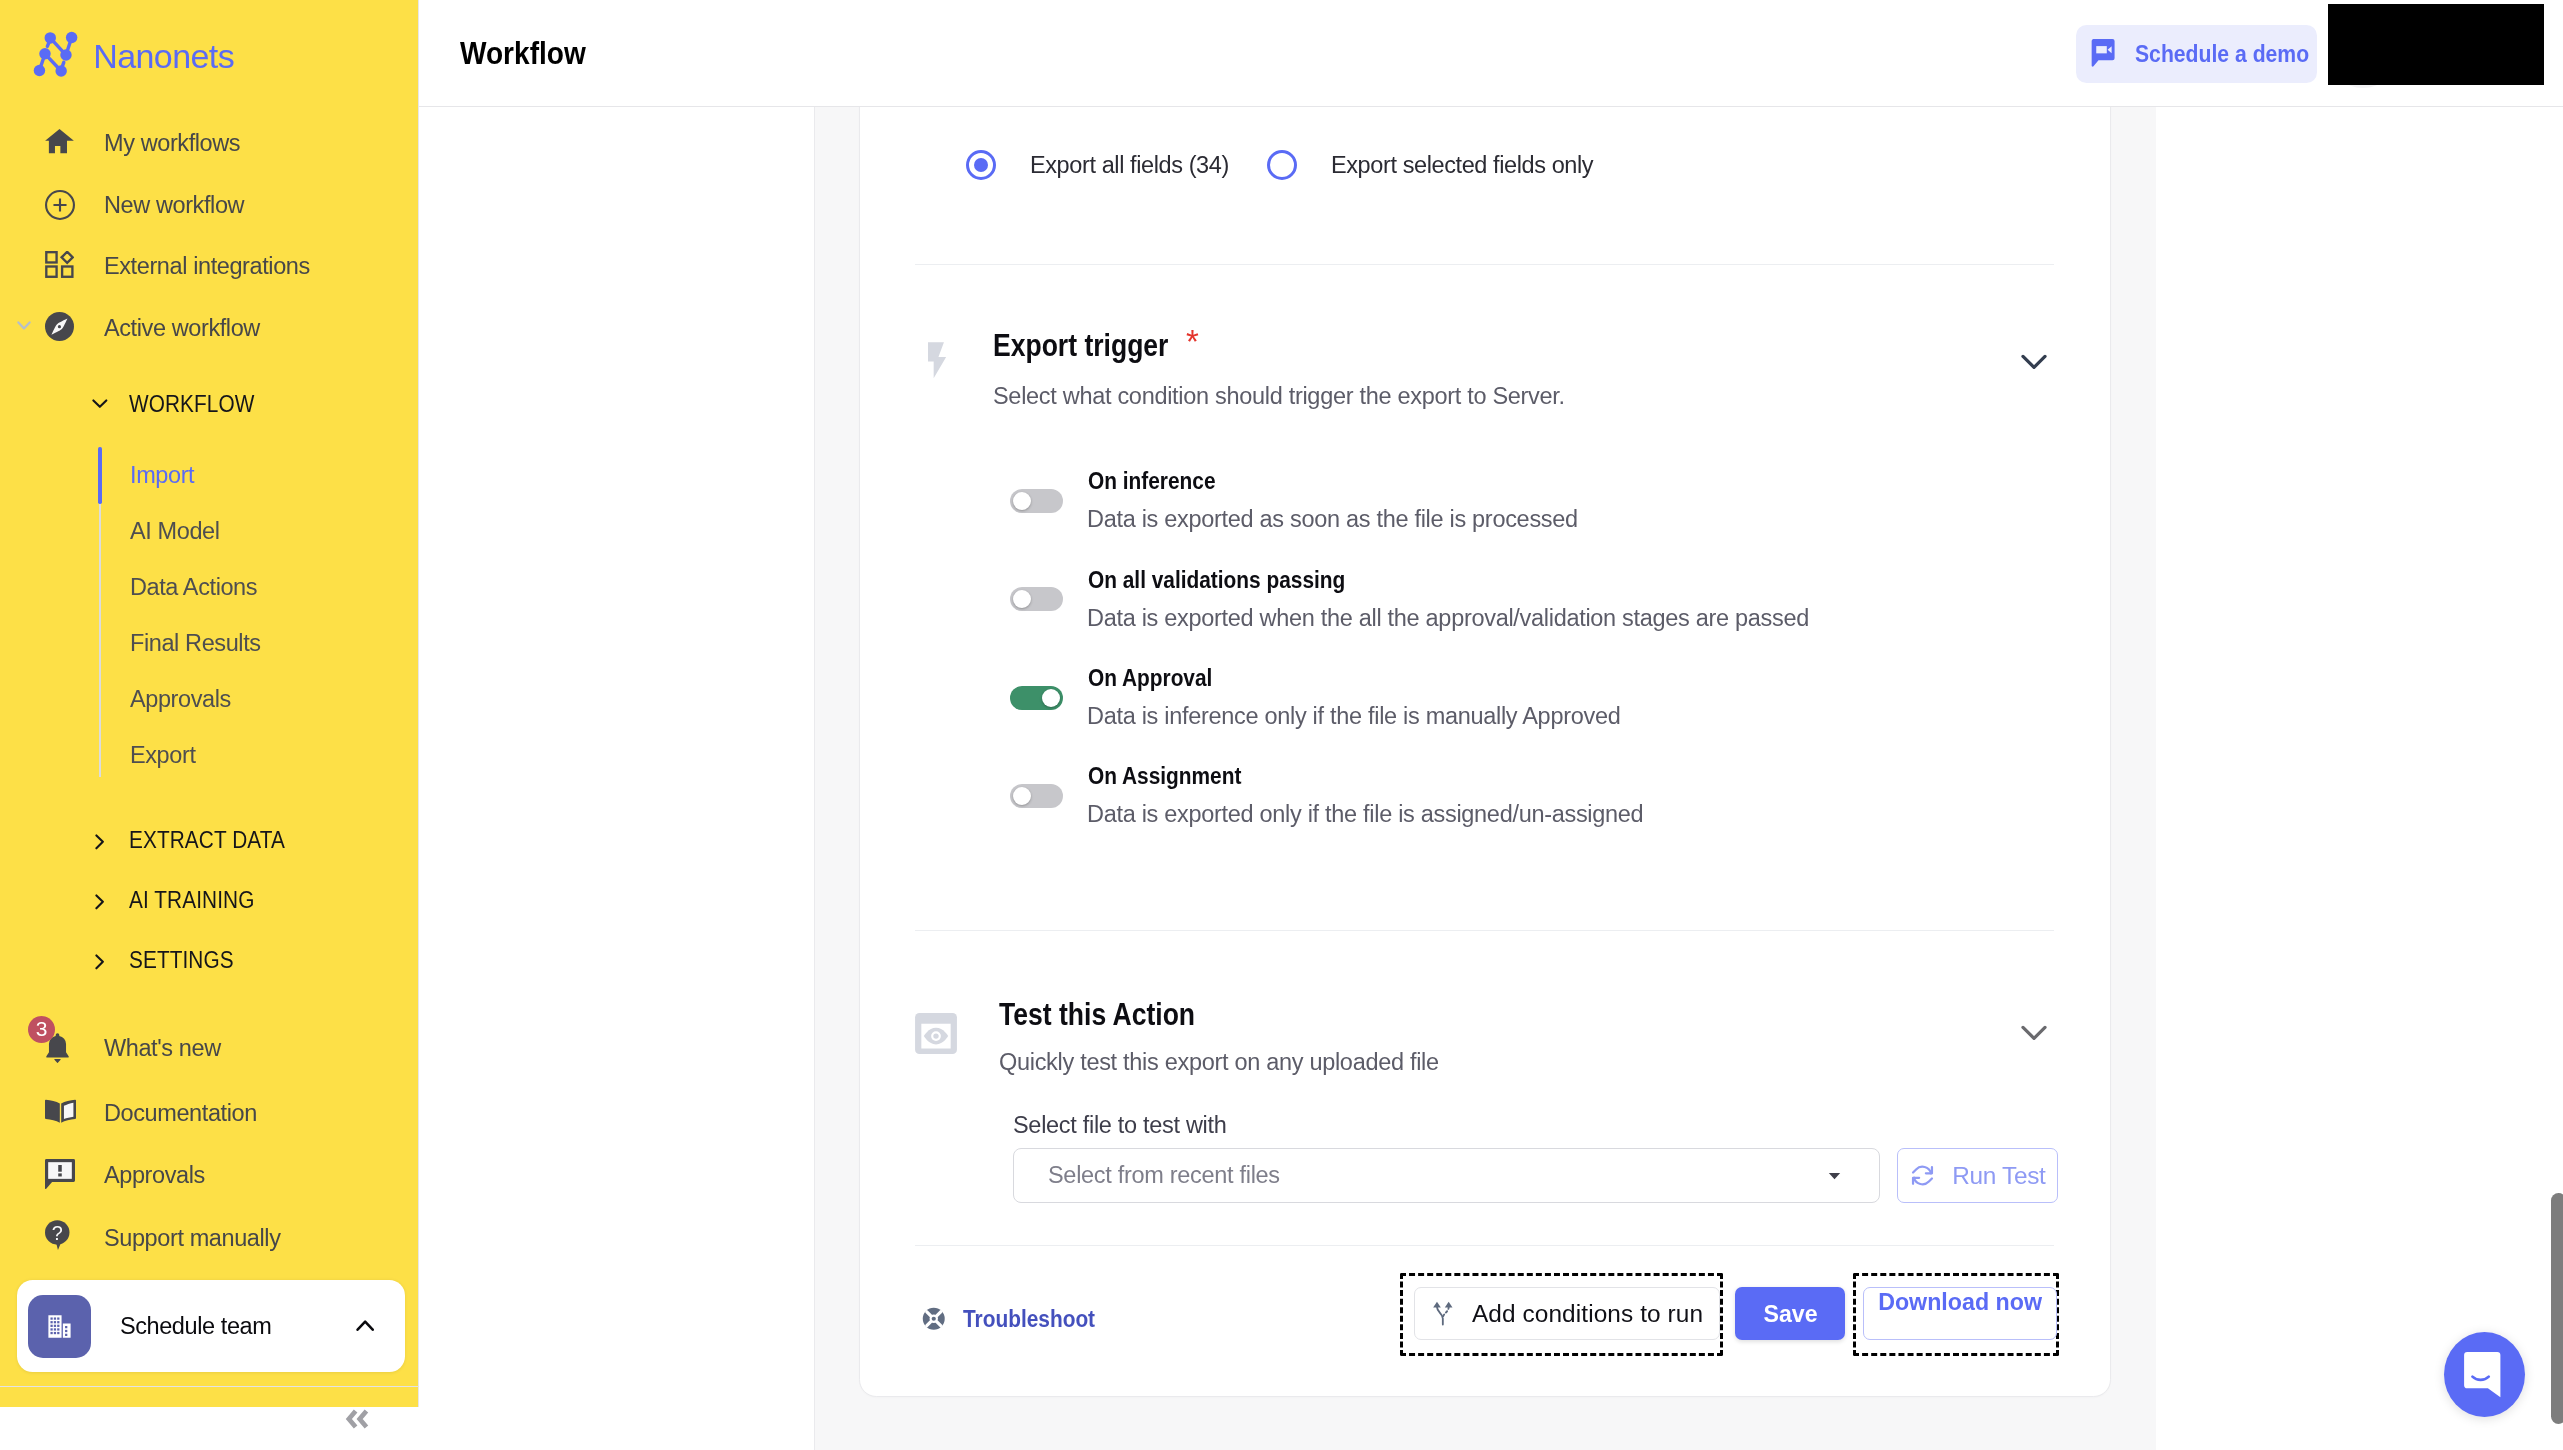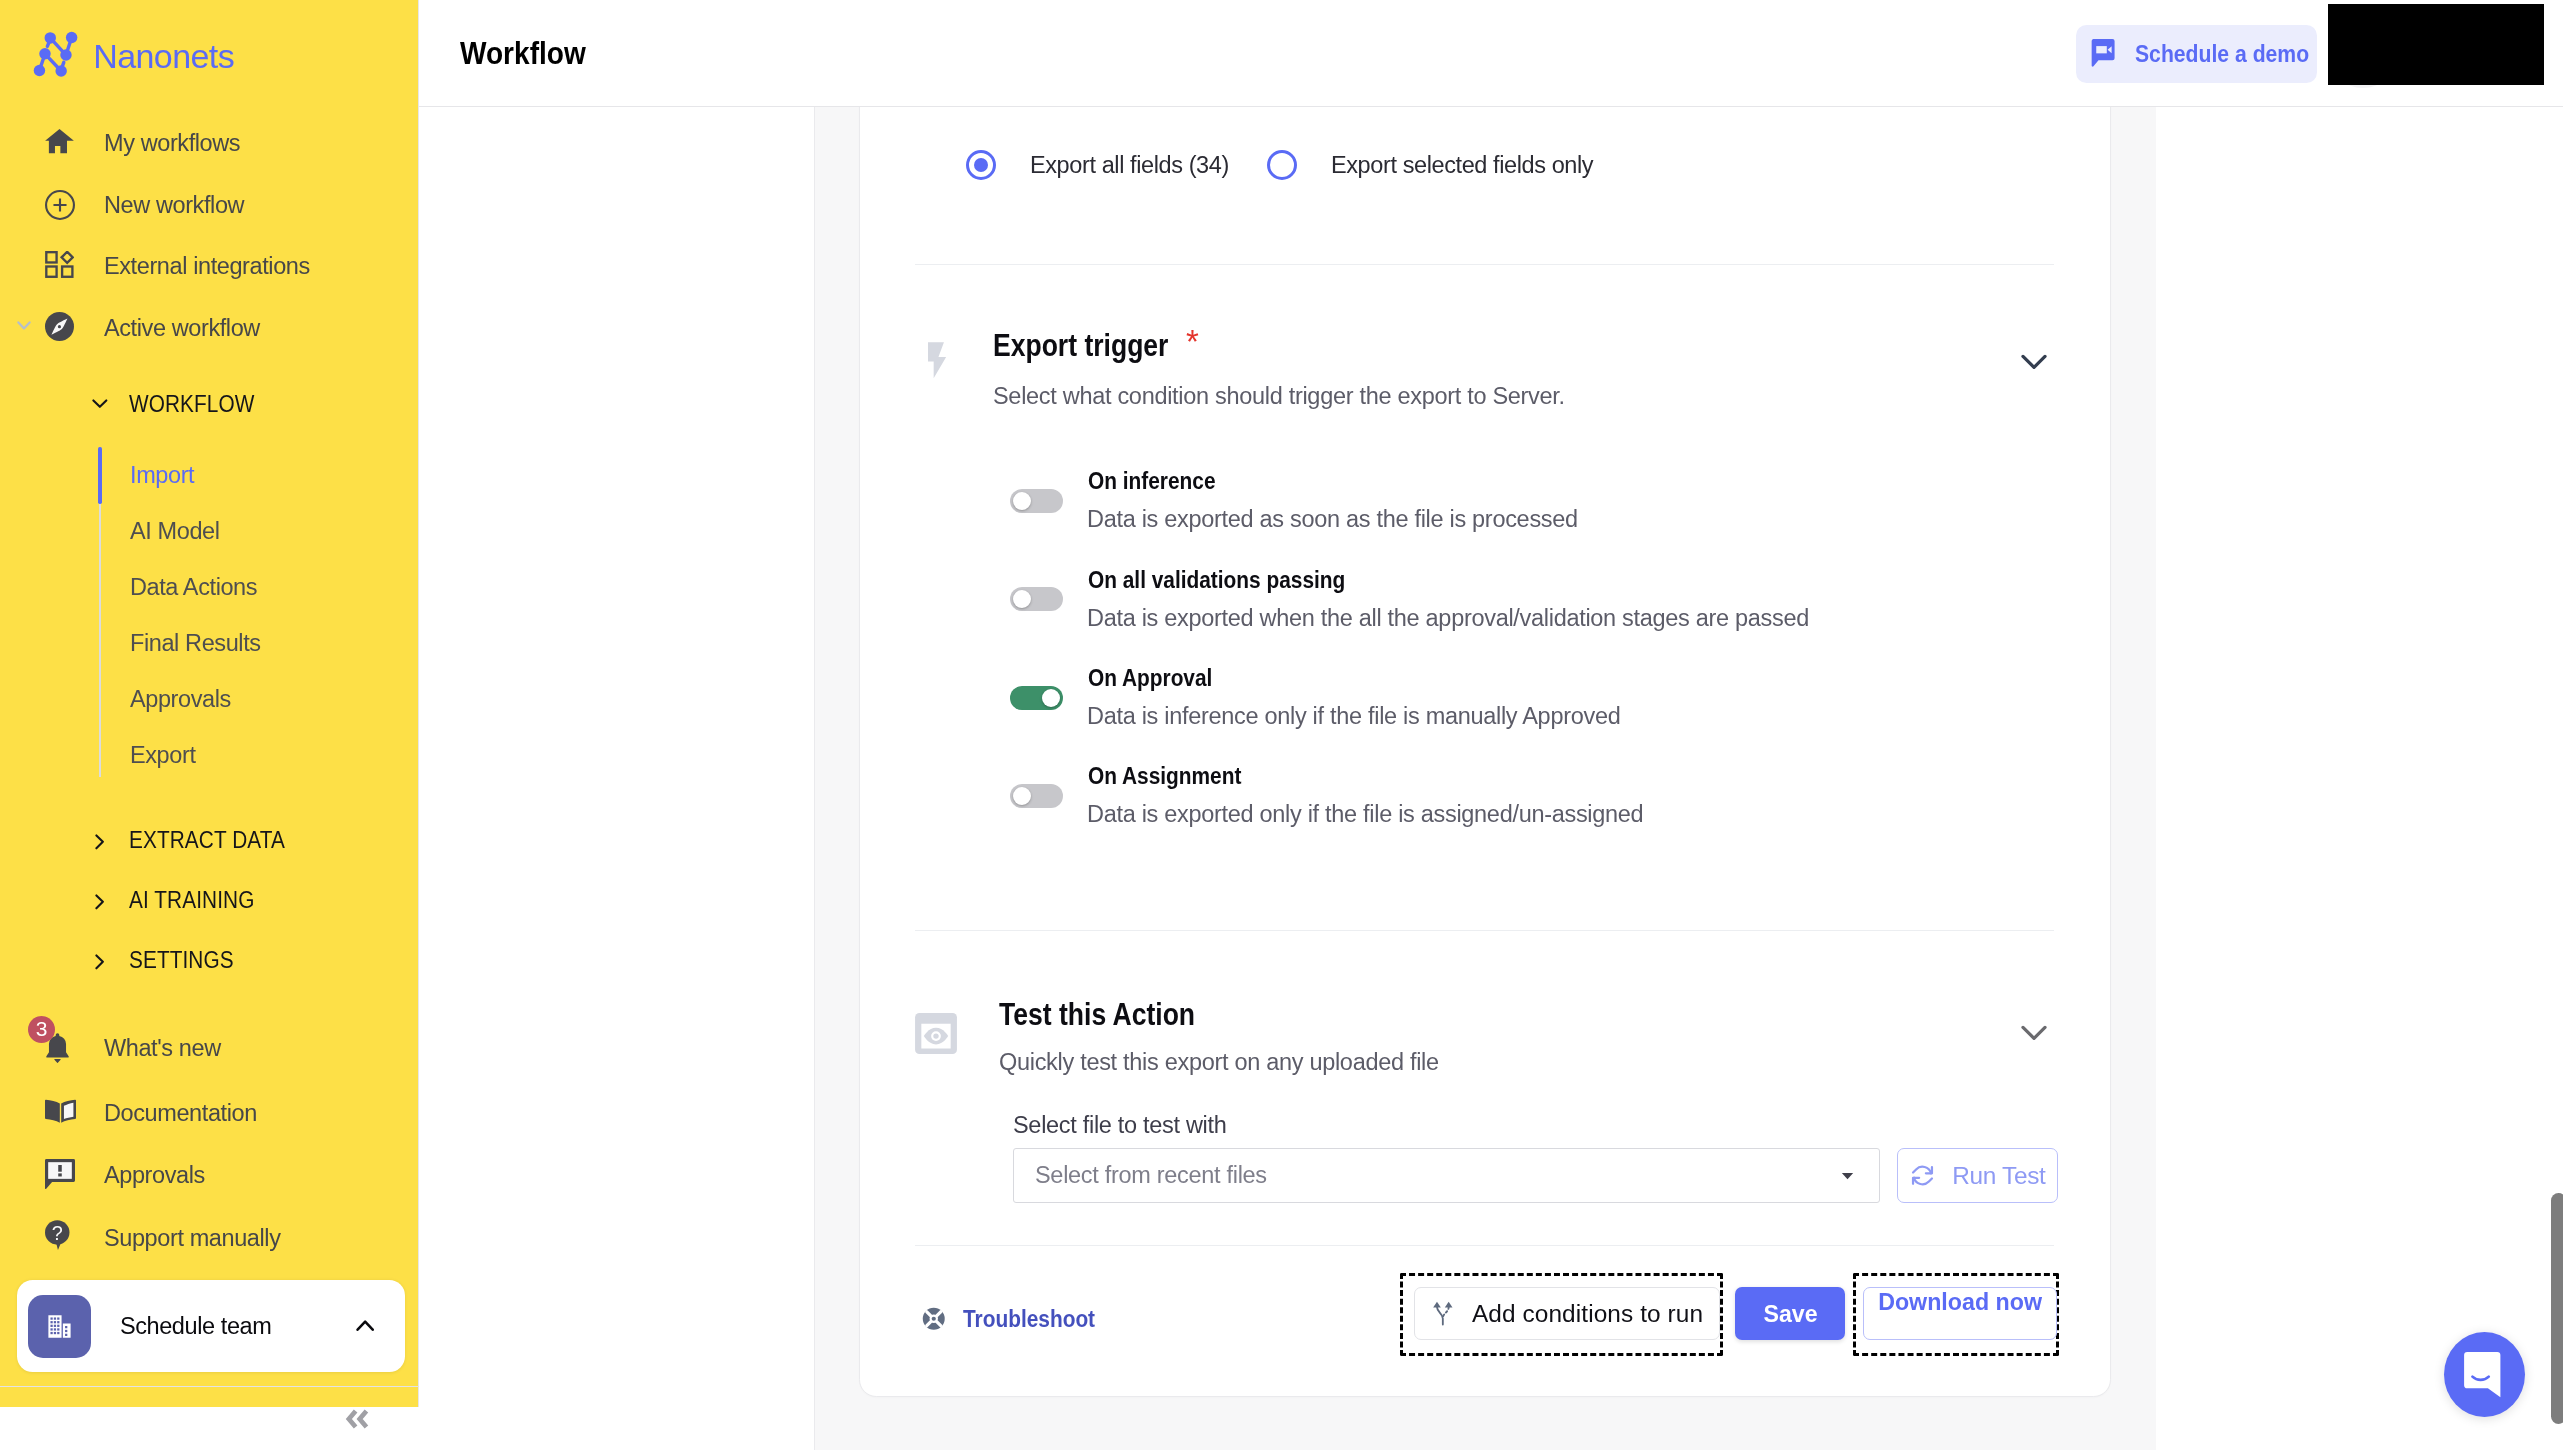--- a/index.html
+++ b/index.html
@@ -72,21 +72,21 @@
 .sec-caret{position:absolute;color:#333d4f;cursor:pointer}
 
 .tg{position:absolute;width:53px;height:24.4px;border-radius:12.2px;background:#c7c7cb;cursor:pointer}
 .tg .knob{position:absolute;width:18.3px;height:18.3px;border-radius:50%;background:#fff;top:3.1px;left:3.1px;box-shadow:0 0.9px 2.6px rgba(0,0,0,0.28)}
 .tg.on{background:#3d9069}
 .tg.on .knob{left:32px}
 .tg-name{position:absolute;font-size:24.4px;font-weight:700;color:#0d0d12;white-space:nowrap;transform:scaleX(0.855);transform-origin:left top}
 .tg-desc{position:absolute;font-size:23.5px;letter-spacing:-0.3px;color:#5c5c68;white-space:nowrap}
 
 .field-lbl{position:absolute;font-size:23.5px;letter-spacing:-0.3px;color:#3d3d4a;white-space:nowrap}
-.select{position:absolute;left:153px;width:867px;height:55px;border:0.9px solid #d8d9de;border-radius:3px;display:flex;align-items:center;padding:0 21px;cursor:pointer;background:#fff}
+.select{position:absolute;left:153px;width:867px;height:55px;border:0.9px solid #d8d9de;border-radius:8px;display:flex;align-items:center;padding:0 34px;cursor:pointer;background:#fff}
 .select .ph{font-size:23.5px;letter-spacing:-0.3px;color:#7e7e8a}
 .select .arrow{margin-left:auto;color:#3f3f4a;display:flex;align-items:center}
 .runtest{position:absolute;height:55px;border:0.9px solid #b9bffa;border-radius:7px;display:flex;align-items:center;gap:15.7px;color:#8e9af4;font-size:24.4px;letter-spacing:-0.3px;cursor:pointer;background:#fff;white-space:nowrap;padding:0}
 
 .trouble{position:absolute;display:flex;align-items:center;gap:17.4px;color:#4450bd;font-size:24.4px;font-weight:700;cursor:pointer}
 .trouble span:last-child{display:inline-block;transform:scaleX(0.855);transform-origin:left center}
 .dash{position:absolute;border:3.5px dashed #000;border-radius:1.7px}
 .btn-cond{position:absolute;height:53px;border:0.9px solid #e2e3e7;border-radius:7px;display:flex;align-items:center;gap:18.3px;padding:0 16.6px;font-size:24.4px;letter-spacing:0.1px;color:#101016;background:#fff;cursor:pointer;white-space:nowrap}
 .btn-save{position:absolute;height:53px;background:#5a6bf5;color:#fff;border-radius:7px;display:flex;align-items:center;justify-content:center;font-size:24.4px;font-weight:700;cursor:pointer;box-shadow:0 1.7px 4.4px rgba(0,0,0,0.12)}
 .btn-save>span{display:inline-block;transform:scaleX(0.95);transform-origin:center}

